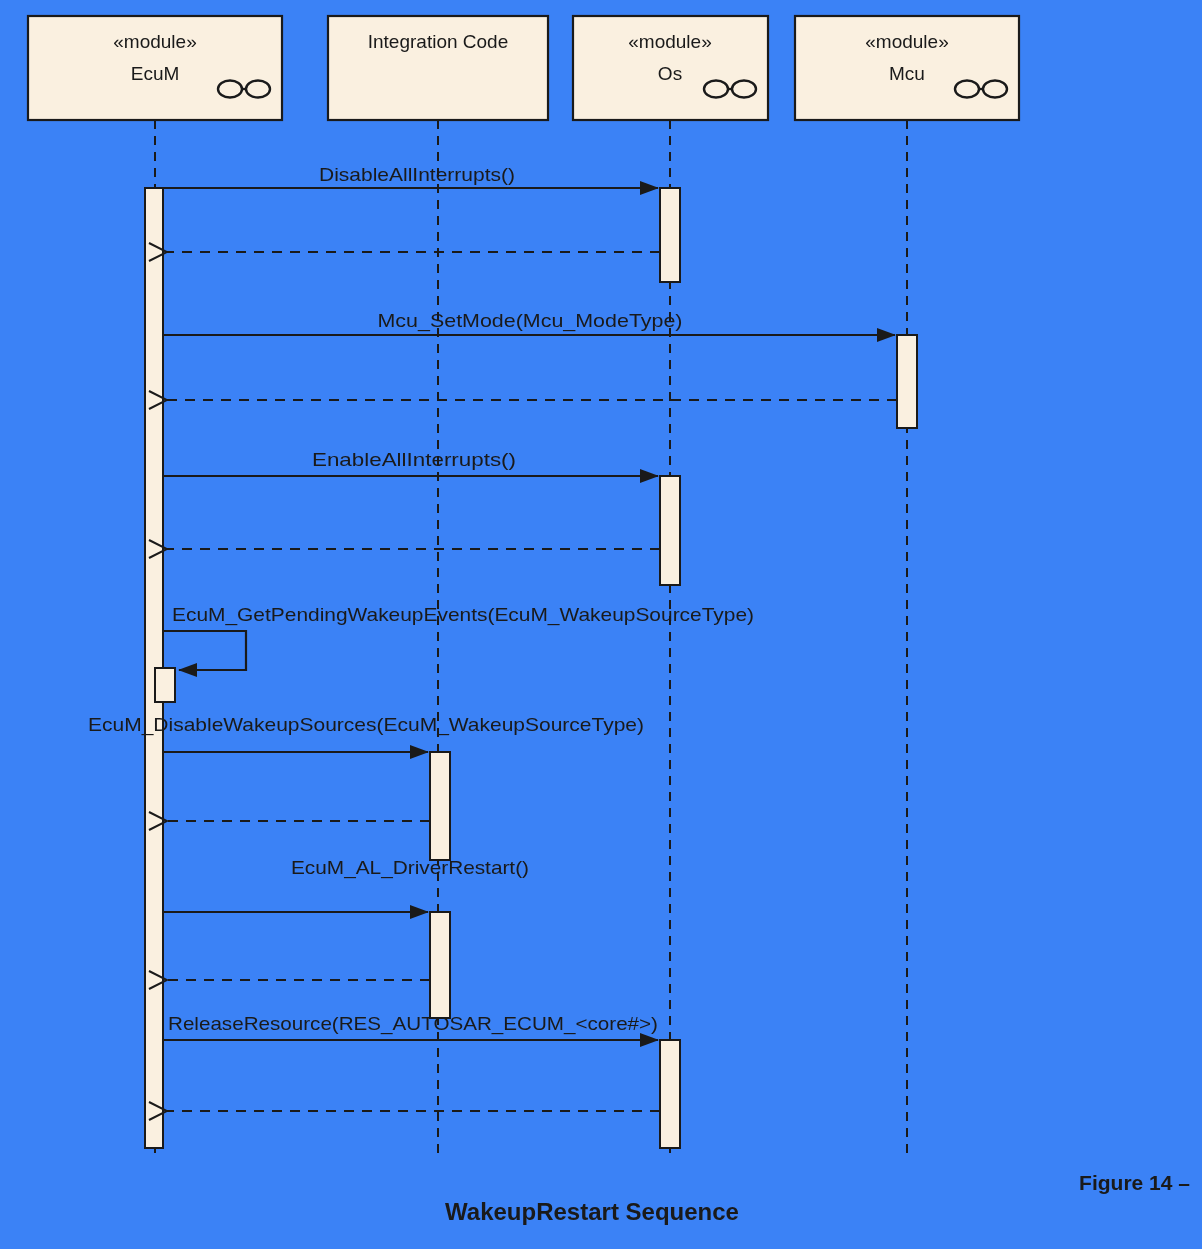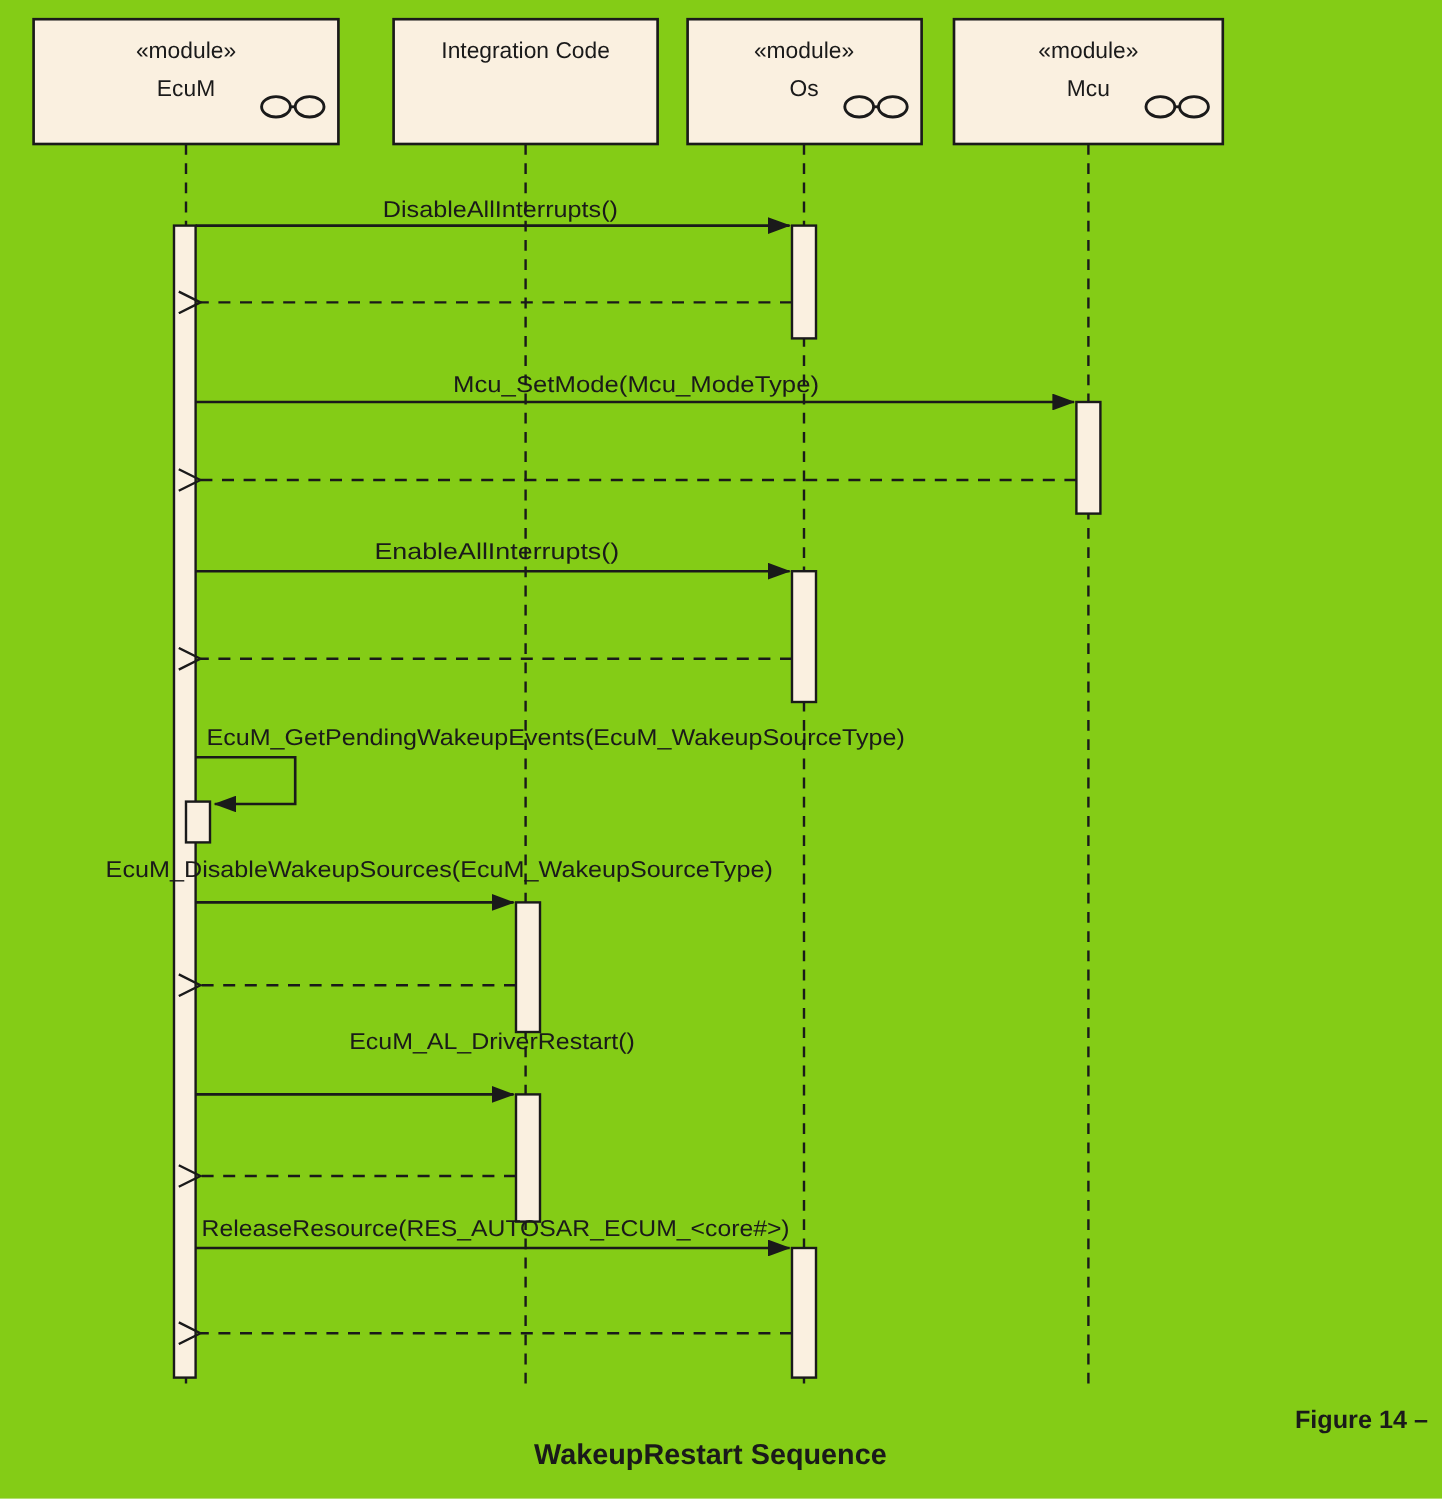--- a/index.html
+++ b/index.html
@@ -1,16 +1,16 @@
 <!DOCTYPE html>
 <html><head>
 <meta charset="utf-8">
 <style>
   html,body { margin:0; padding:0; background:#ffffff; }
-  .stage { position:relative; width:1202px; height:1249px; background:#84cc16; }
+  .stage { position:relative; width:1202px; height:1249px; background:#3b82f6; }
   svg text { font-family:"Liberation Sans", sans-serif; fill:#1a1a1a; }
   .head-txt  { font-size:19px; text-anchor:middle; }
   .msg-lbl   { font-size:19px; }
   .cap-fig   { font-size:21px; font-weight:bold; text-anchor:end; }
   .cap-title { font-size:24px; font-weight:bold; text-anchor:middle; }
   .box  { fill:#FAF0E0; stroke:#1a1a1a; stroke-width:2.2; }
   .life { stroke:#1a1a1a; stroke-width:2; stroke-dasharray:9 7; fill:none; }
   .bar  { fill:#FAF0E0; stroke:#1a1a1a; stroke-width:2; }
   .msg  { stroke:#1a1a1a; stroke-width:2.2; fill:none; }
   .ret  { stroke:#1a1a1a; stroke-width:2; stroke-dasharray:10 8; fill:none; }

